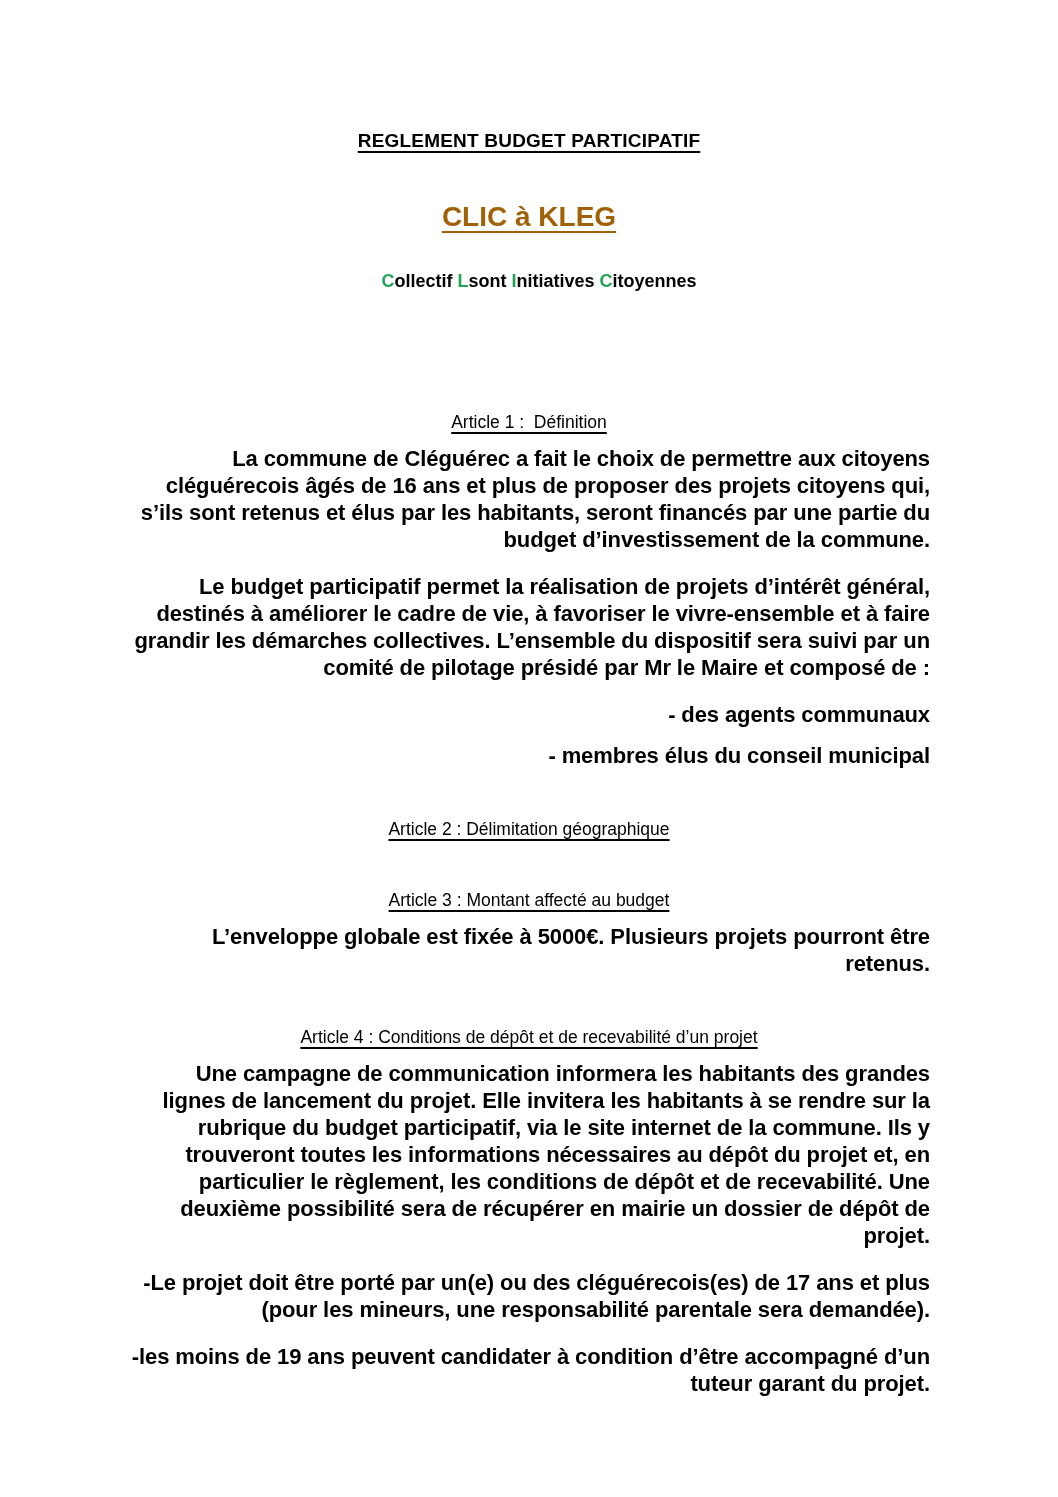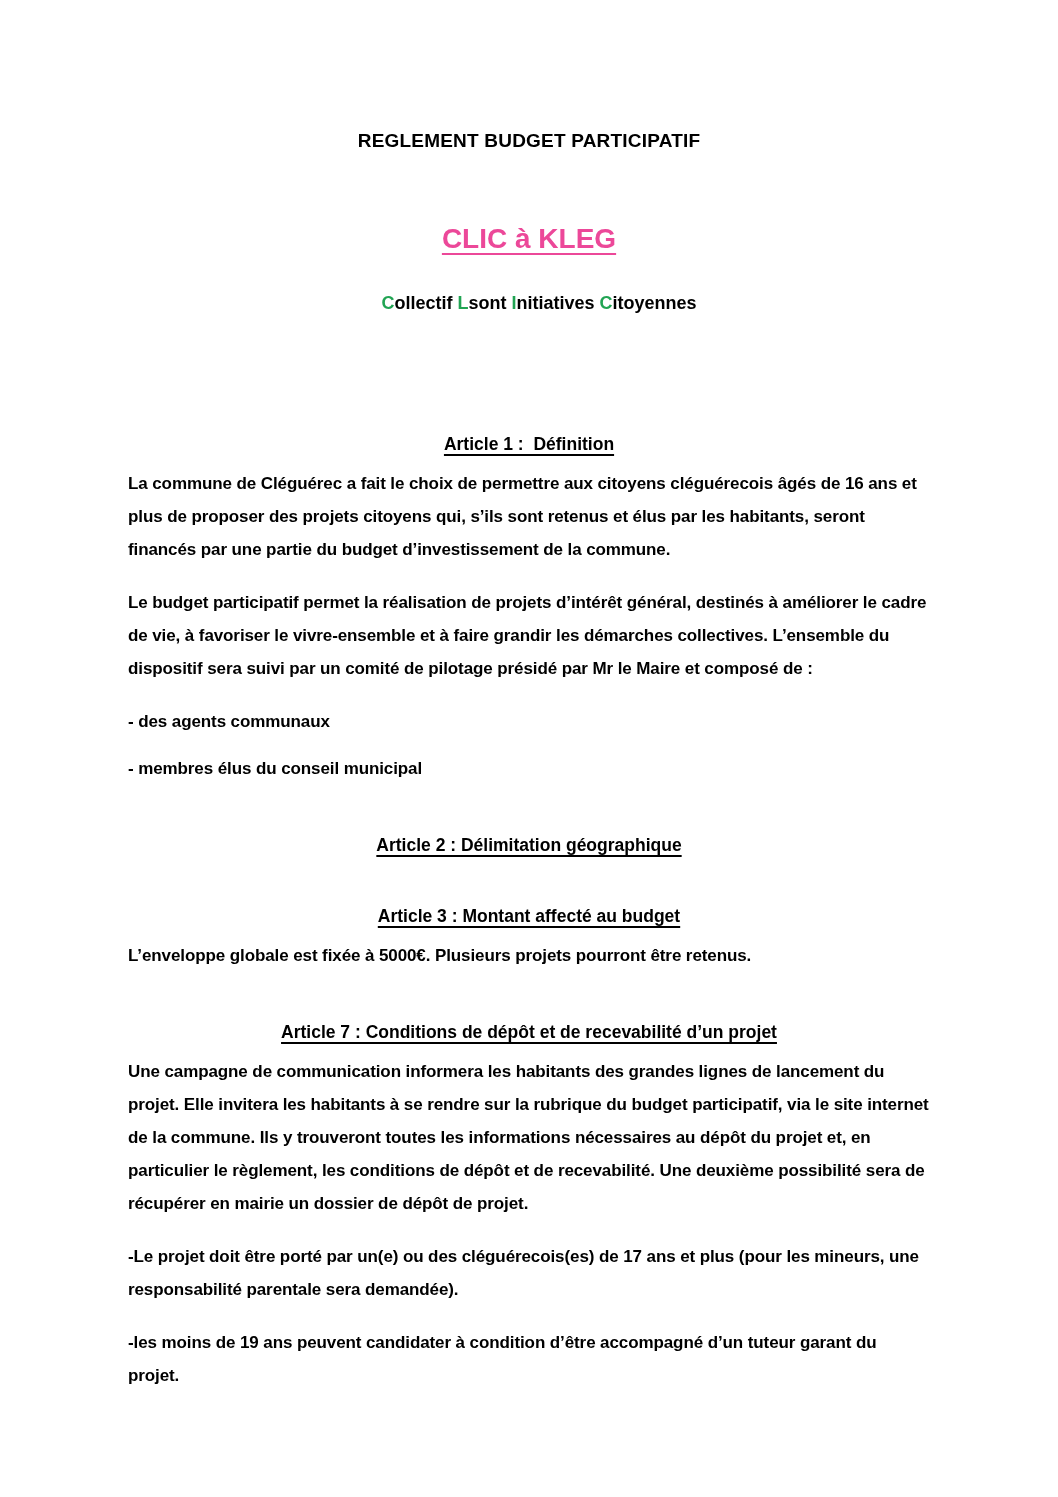--- a/index.html
+++ b/index.html
@@ -18,65 +18,66 @@
     font-family: "Liberation Sans", sans-serif;
     color: #000000;
     overflow: hidden;
   }
   .doc-title {
     margin: 0;
     text-align: center;
     font-size: 19px;
     font-weight: 700;
     letter-spacing: 0.2px;
+    text-decoration: underline;
     text-decoration-thickness: 2px;
     text-underline-offset: 4px;
     white-space: pre-wrap;
   }
   .org-title {
-    margin: 71px 0 0 0;
+    margin: 49px 0 0 0;
     text-align: center;
     font-size: 28px;
     font-weight: 700;
-    color: #ec4899;
+    color: #a16207;
     text-decoration: underline;
     text-decoration-thickness: 2px;
     text-underline-offset: 5px;
     white-space: pre-wrap;
   }
   .org-subtitle {
     margin: 17px 0 0 0;
     text-align: center;
     font-size: 18px;
     font-weight: 700;
     white-space: pre-wrap;
   }
   .org-subtitle .green {
     color: #21A453;
   }
   .article-heading {
     margin: 50px 0 12px 0;
     text-align: center;
     font-size: 17.5px;
-    font-weight: 700;
+    font-weight: 400;
     text-decoration: underline;
     text-decoration-thickness: 1.5px;
     text-underline-offset: 4px;
     white-space: pre-wrap;
   }
   .article-heading.first-article {
     margin-top: 99px;
   }
   .body-par {
     margin: 0 0 20px 0;
-    font-size: 17px;
+    font-size: 22px;
     font-weight: 600;
-    line-height: 33px;
+    line-height: 27px;
     letter-spacing: -0.1px;
-    text-align: left;
+    text-align: right;
     white-space: pre-wrap;
   }
   .body-par.list-line {
     margin-bottom: 14px;
   }
 </style>
 </head>
 <body>
 
 <div class="page">
@@ -100,19 +101,19 @@
   <section>
     <h3 class="article-heading">Article 2 : Délimitation géographique</h3>
   </section>
 
   <section>
     <h3 class="article-heading">Article 3 : Montant affecté au budget</h3>
     <p class="body-par">L’enveloppe globale est fixée à 5000€. Plusieurs projets pourront être retenus.</p>
   </section>
 
   <section>
-    <h3 class="article-heading">Article 7 : Conditions de dépôt et de recevabilité d’un projet</h3>
+    <h3 class="article-heading">Article 4 : Conditions de dépôt et de recevabilité d’un projet</h3>
     <p class="body-par">Une campagne de communication informera les habitants des grandes lignes de lancement du projet. Elle invitera les habitants à se rendre sur la rubrique du budget participatif, via le site internet de la commune. Ils y trouveront toutes les informations nécessaires au dépôt du projet et, en particulier le règlement, les conditions de dépôt et de recevabilité. Une deuxième possibilité sera de récupérer en mairie un dossier de dépôt de projet.</p>
     <p class="body-par">-Le projet doit être porté par un(e) ou des cléguérecois(es) de 17 ans et plus (pour les mineurs, une responsabilité parentale sera demandée).</p>
     <p class="body-par">-les moins de 19 ans peuvent candidater à condition d’être accompagné d’un tuteur garant du projet.</p>
   </section>
 
 </div>
 
 </body></html>

